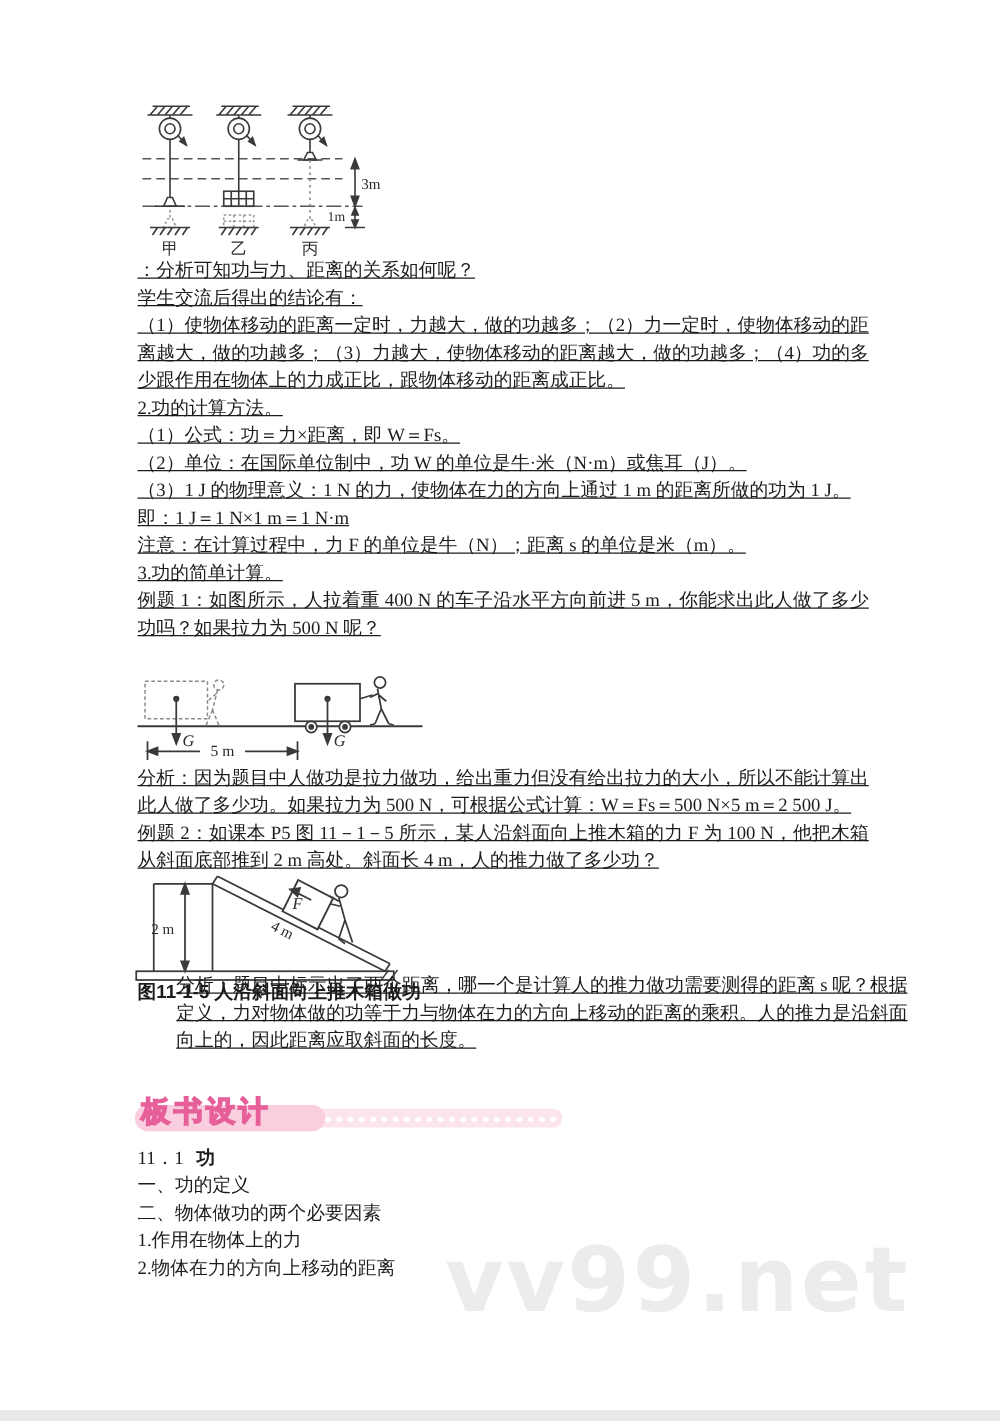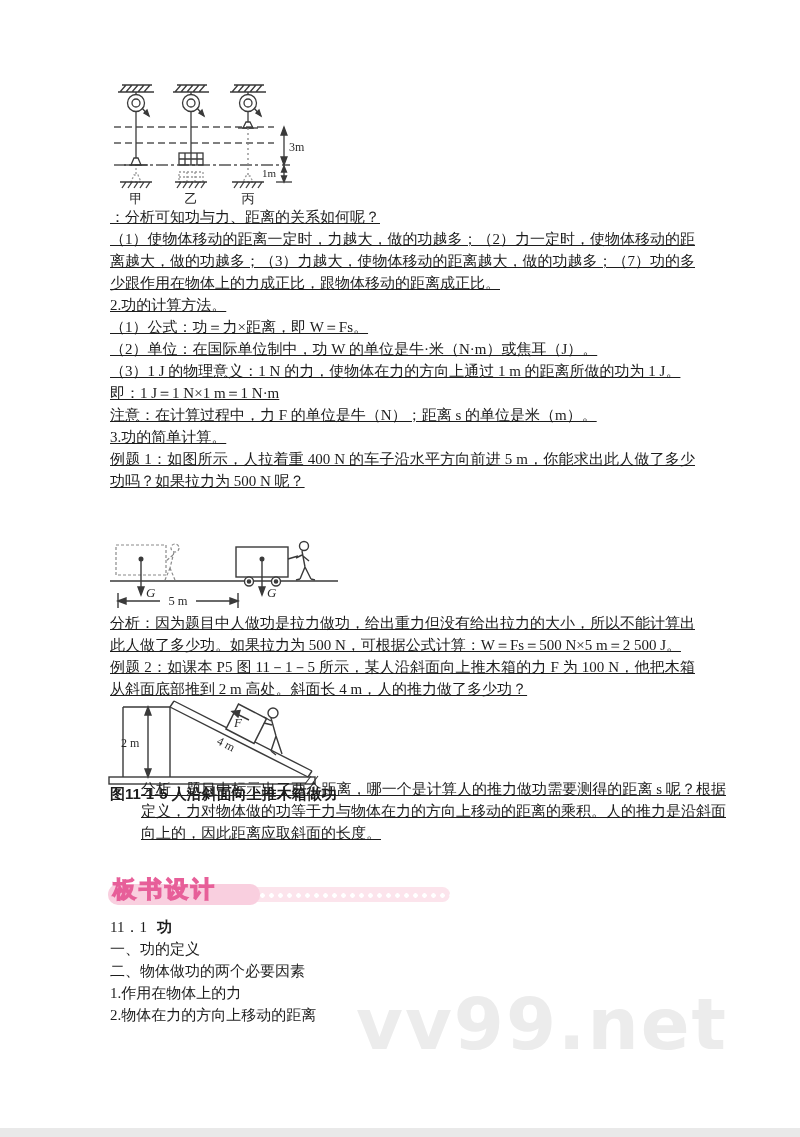--- a/index.html
+++ b/index.html
@@ -119,21 +119,22 @@
     <text x="183" y="69" font-size="12">3m</text>
     <text x="156" y="95" font-size="11">1m</text>
     <text x="30" y="121" font-size="13" text-anchor="middle">甲</text>
     <text x="85" y="121" font-size="13" text-anchor="middle">乙</text>
     <text x="142" y="121" font-size="13" text-anchor="middle">丙</text>
   </svg>
 </div>
 
 <div class="abs textblock" style="left:110px;top:206px;">
   <p>：分析可知功与力、距离的关系如何呢？</p>
-  <p>（1）使物体移动的距离一定时，力越大，做的功越多；（2）力一定时，使物体移动的距离越大，做的功越多；（3）力越大，使物体移动的距离越大，做的功越多；（7）功的多少跟作用在物体上的力成正比，跟物体移动的距离成正比。</p>
+  <p>学生交流后得出的结论有：</p>
+  <p>（1）使物体移动的距离一定时，力越大，做的功越多；（2）力一定时，使物体移动的距离越大，做的功越多；（3）力越大，使物体移动的距离越大，做的功越多；（4）功的多少跟作用在物体上的力成正比，跟物体移动的距离成正比。</p>
   <p>2.功的计算方法。</p>
   <p>（1）公式：功＝力×距离，即 W＝Fs。</p>
   <p>（2）单位：在国际单位制中，功 W 的单位是牛·米（N·m）或焦耳（J）。</p>
   <p>（3）1 J 的物理意义：1 N 的力，使物体在力的方向上通过 1 m 的距离所做的功为 1 J。</p>
   <p>即：1 J＝1 N×1 m＝1 N·m</p>
   <p>注意：在计算过程中，力 F 的单位是牛（N）；距离 s 的单位是米（m）。</p>
   <p>3.功的简单计算。</p>
   <p>例题 1：如图所示，人拉着重 400 N 的车子沿水平方向前进 5 m，你能求出此人做了多少功吗？如果拉力为 500 N 呢？</p>
 </div>
 

